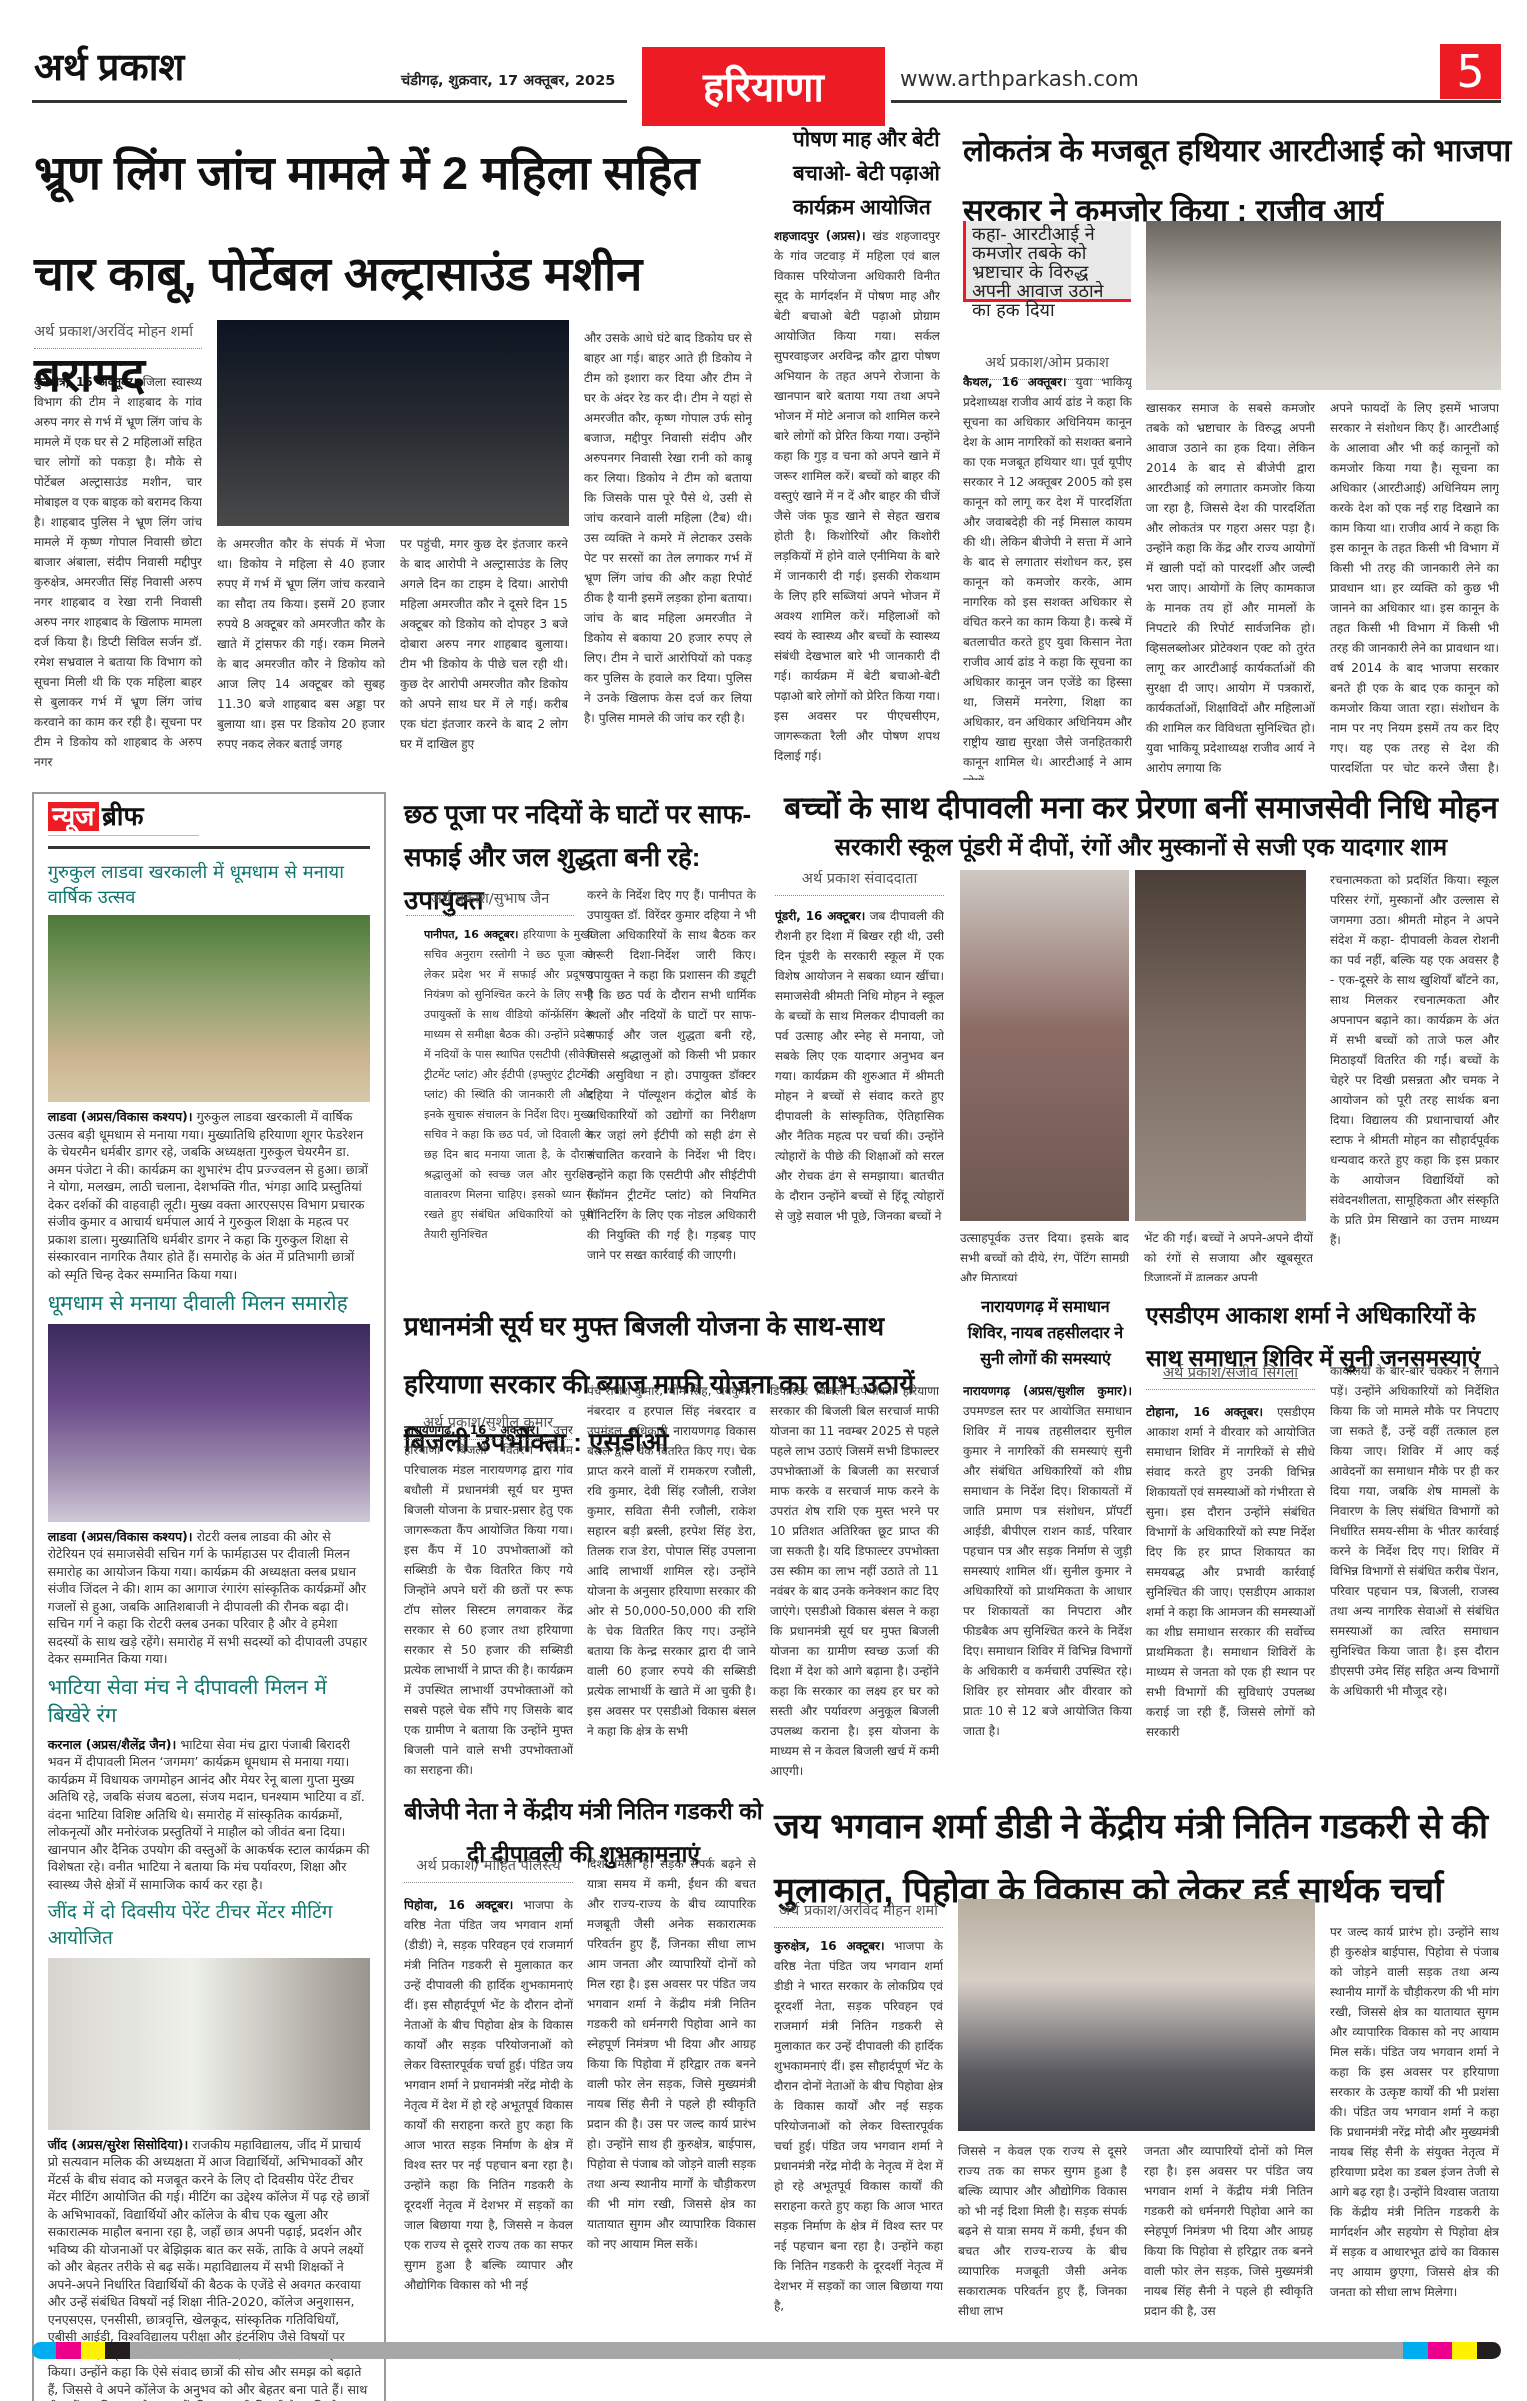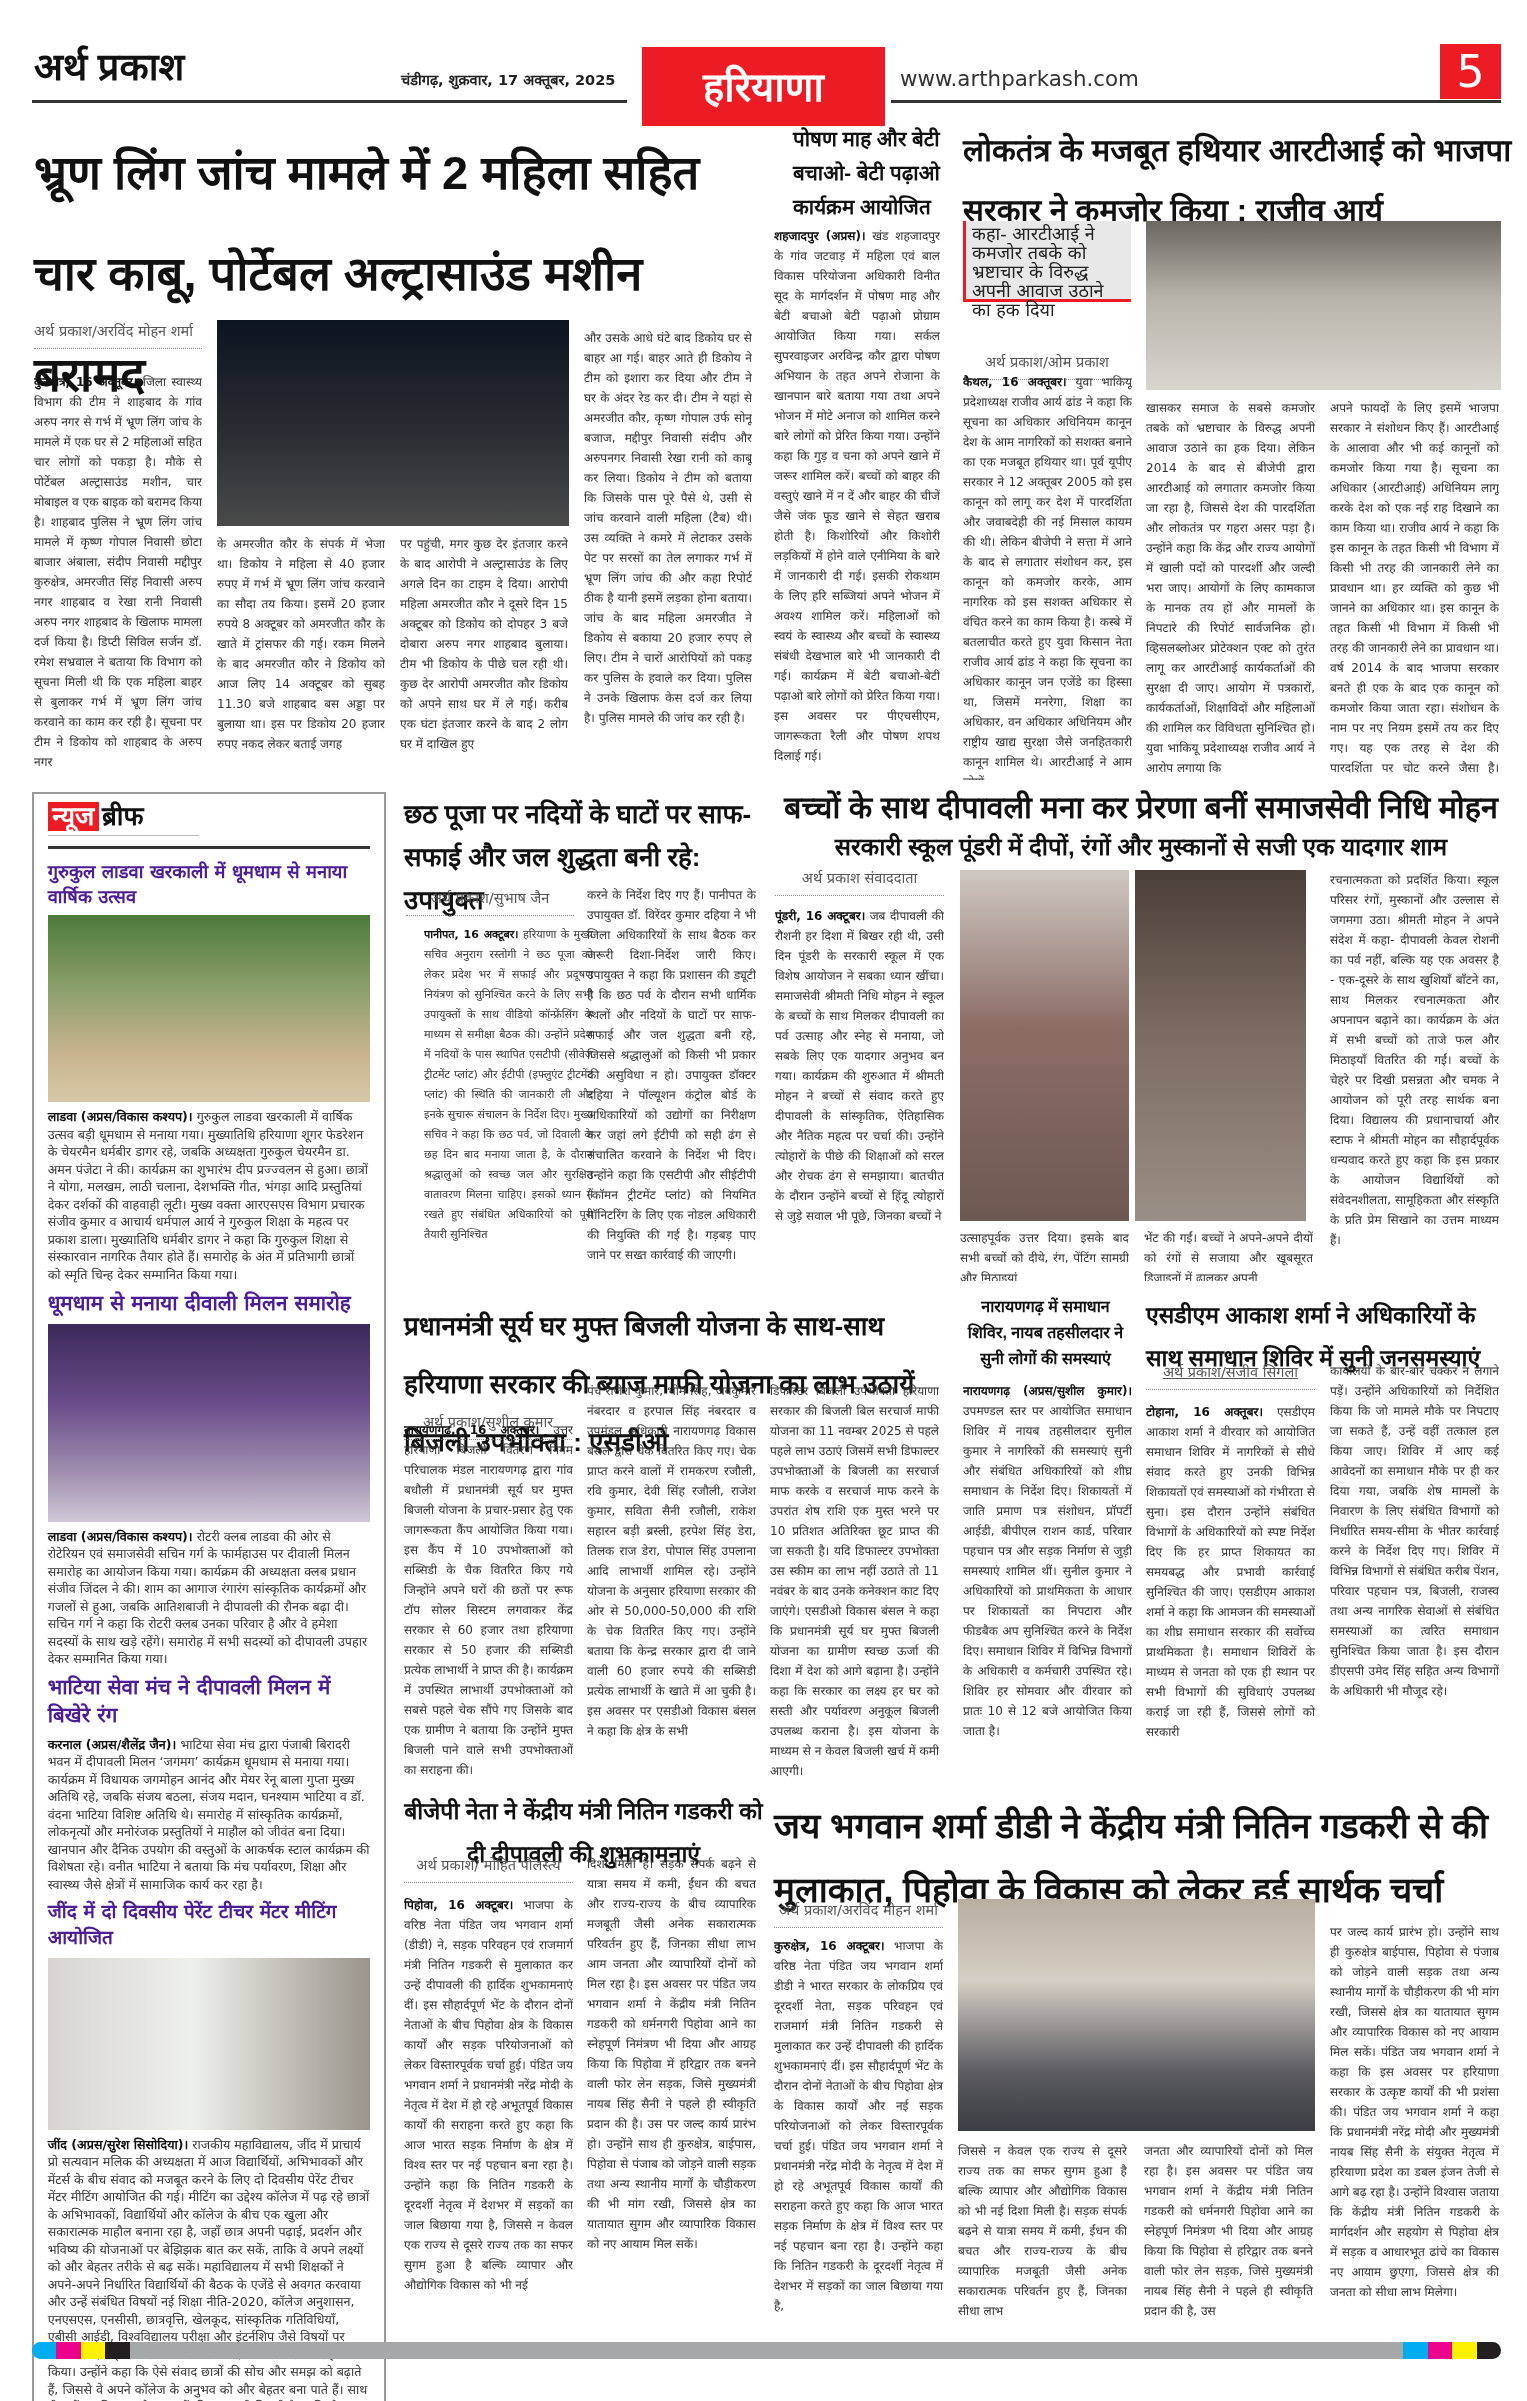--- a/index.html
+++ b/index.html
@@ -6,21 +6,21 @@
   body{width:1527px;height:2401px;background:#fff;font-family:"DejaVu Sans","Liberation Sans",sans-serif;color:#222;position:relative;overflow:hidden}
   .abs{position:absolute}
   .hl{font-family:"Liberation Sans","DejaVu Sans",sans-serif;font-weight:bold;color:#111;line-height:1.15}
   .body{font-size:13px;line-height:24px;text-align:justify;color:#333}
   .body b{color:#111}
   .byline{font-size:14.5px;color:#555;padding-bottom:7.6px;border-bottom:1.5px dotted #888}
   .photo{background:#6b6b6b;overflow:hidden}
   .col{position:absolute}
   .brief-body{font-size:12.6px;line-height:17.5px;color:#333}
   .brief-body b{color:#111}
-  .brief-head{font-size:20.6px;font-weight:bold;color:#4c1d95;margin:4.6px 0 7.6px}
+  .brief-head{font-size:20.6px;font-weight:normal;color:#0f766e;margin:4.6px 0 7.6px}
 </style>
 </head>
 <body>
 
 <div class="abs" style="left:0;top:0;width:1527px;height:114px;">
   <div class="abs hl" style="left:34px;top:46px;font-size:38px;">अर्थ प्रकाश</div>
   <div class="abs" style="left:401px;top:69px;font-size:14.5px;font-weight:bold;color:#222;">चंडीगढ़, शुक्रवार, 17 अक्तूबर, 2025</div>
   <div class="abs" style="left:32px;top:100px;width:595px;height:3.1px;background:#333;"></div>
   <div class="abs" style="left:642px;top:47px;width:243px;height:79px;background:#ed1c24;display:flex;align-items:center;justify-content:center;">
     <span class="hl" style="color:#fff;font-size:40px;">हरियाणा</span>

